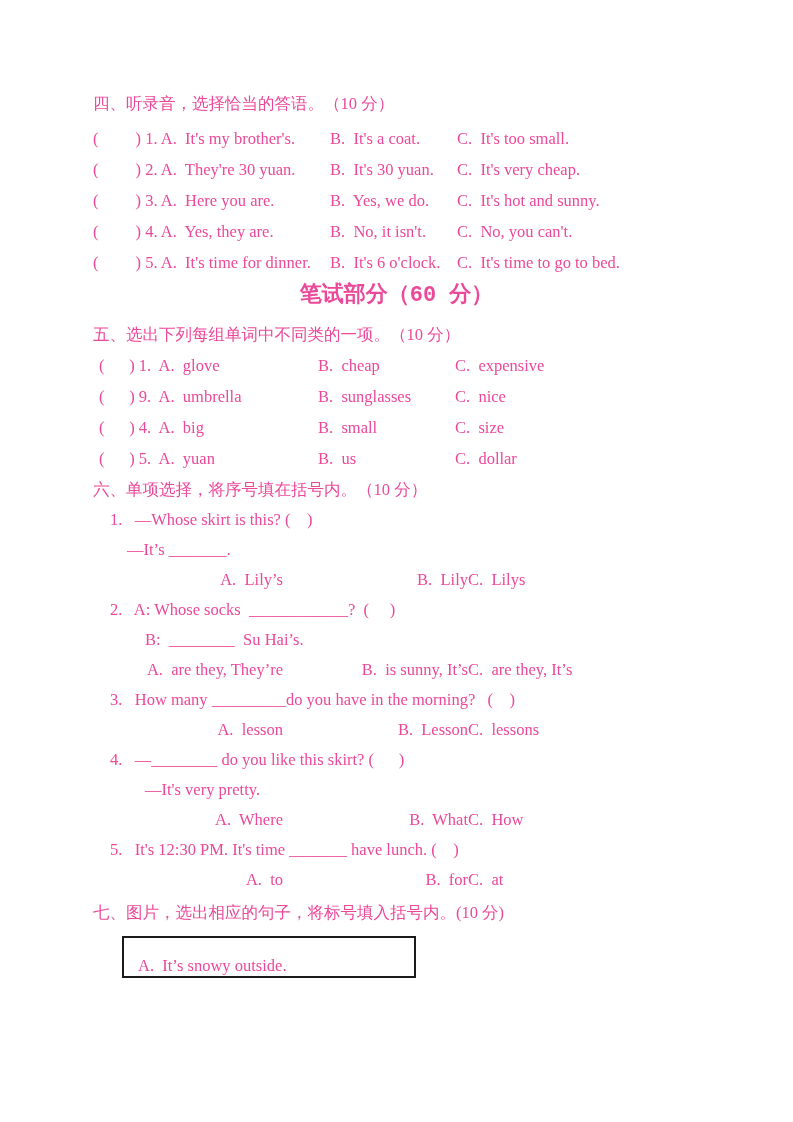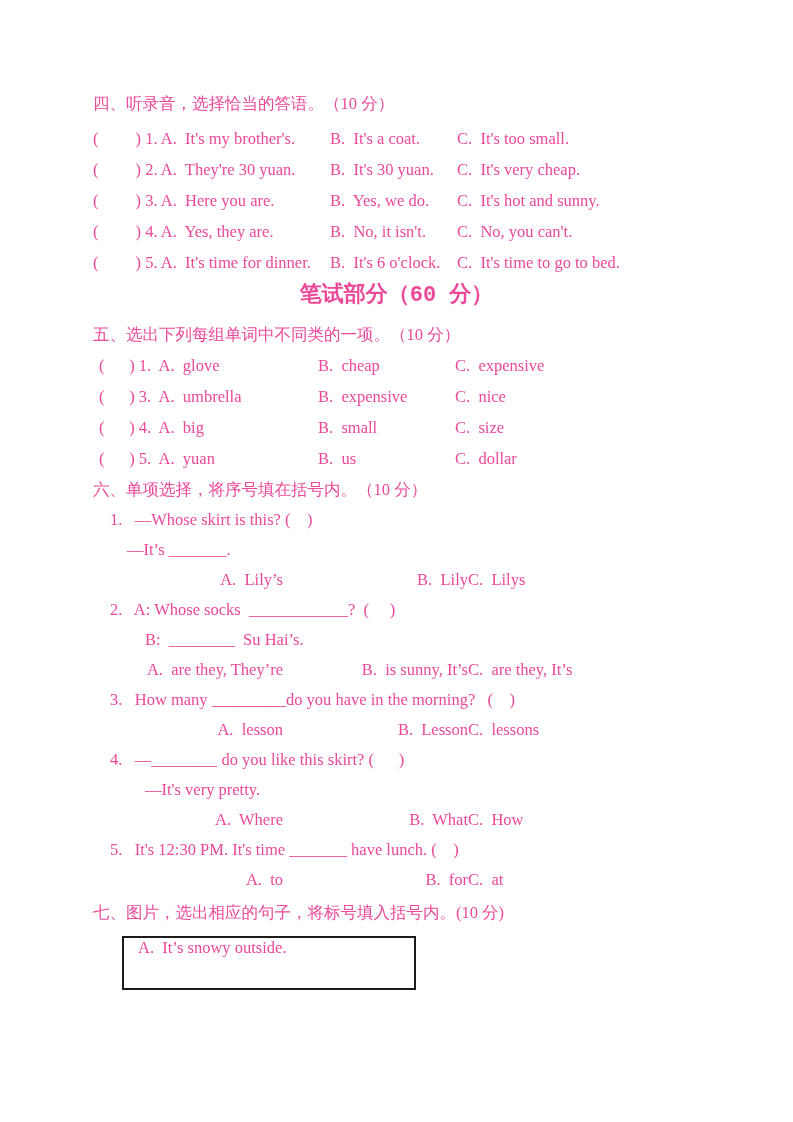--- a/index.html
+++ b/index.html
@@ -57,24 +57,24 @@
     padding-left: 37px;
     text-align: right;
   }
   .s6 .o-a { min-width: 153px; display: inline-block; }
   .s6 .o-b { min-width: 185px; display: inline-block; }
   .s7 .sec-header { margin-top: 2px; line-height: 31px; }
   .pic-box {
     margin-top: 8px;
     margin-left: 29px;
     width: 294px;
-    height: 54px;
+    height: 42px;
     border: 2px solid #1b1b1b;
     display: flex;
-    align-items: flex-start;
+    align-items: flex-end;
     padding-left: 14px;
     white-space: pre;
   }
 </style>
 </head>
 <body>
 
 <div class="page">
 
   <div class="s4">
@@ -112,22 +112,22 @@
 
   <div class="s5">
     <div class="sec-header">五、选出下列每组单词中不同类的一项。（10 分）</div>
     <div class="s5-rows">
       <div class="row">
         <span class="c-a">(      ) 1.  A.  glove</span>
         <span class="c-b">B.  cheap</span>
         <span class="c-c">C.  expensive</span>
       </div>
       <div class="row">
-        <span class="c-a">(      ) 3.  A.  umbrella</span>
-        <span class="c-b">B.  expensive</span>
+        <span class="c-a">(      ) 9.  A.  umbrella</span>
+        <span class="c-b">B.  sunglasses</span>
         <span class="c-c">C.  nice</span>
       </div>
       <div class="row">
         <span class="c-a">(      ) 4.  A.  big</span>
         <span class="c-b">B.  small</span>
         <span class="c-c">C.  size</span>
       </div>
       <div class="row">
         <span class="c-a">(      ) 5.  A.  yuan</span>
         <span class="c-b">B.  us</span>

